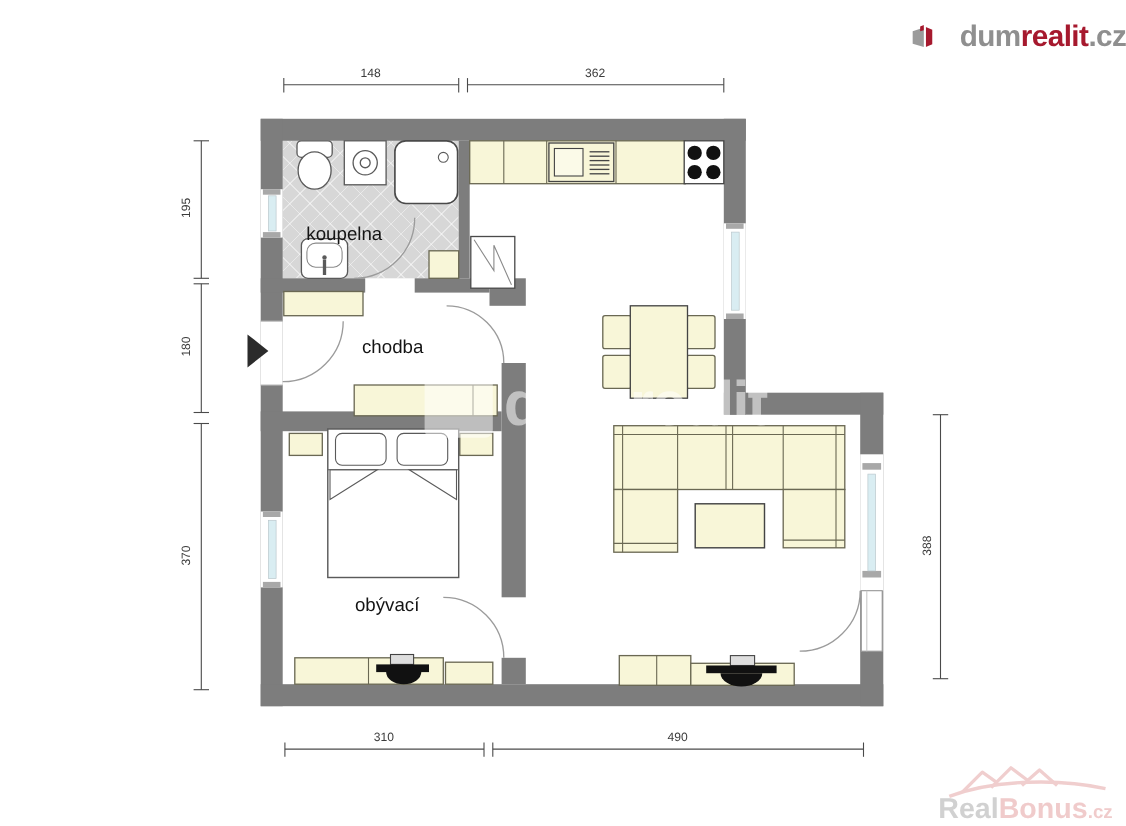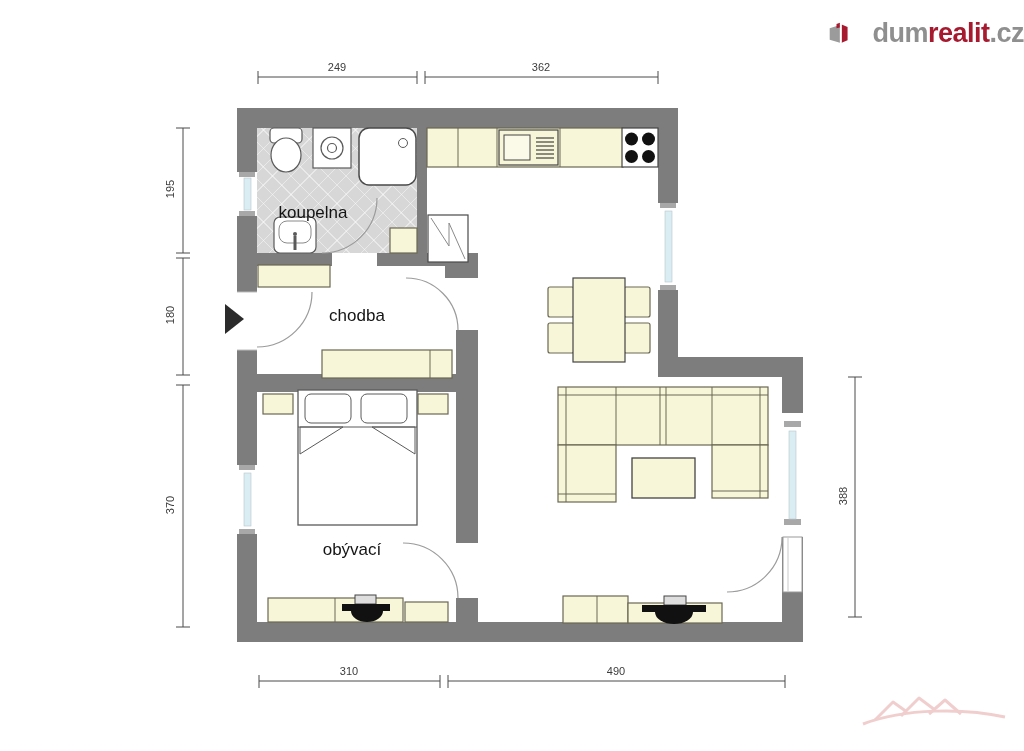--- a/index.html
+++ b/index.html
@@ -230,44 +230,49 @@
       <line x1="855" y1="377" x2="855" y2="617"></line>
         <line x1="848" y1="377" x2="862" y2="377"></line>
         <line x1="848" y1="617" x2="862" y2="617"></line>
     </g>
   </svg>
 
   <div class="room-label" style="left:253px;top:201px;width:120px">koupelna</div>
   <div class="room-label" style="left:297px;top:304px;width:120px">chodba</div>
   <div class="room-label" style="left:292px;top:538px;width:120px">obývací</div>
 
-  <div class="dim-label" style="left:317px;top:61px">249</div>
+  <div class="dim-label" style="left:317px;top:61px">148</div>
   <div class="dim-label" style="left:521px;top:61px">362</div>
   <div class="dim-label" style="left:329px;top:665px">310</div>
   <div class="dim-label" style="left:596px;top:665px">490</div>
   <div class="dim-label vert" style="left:150px;top:183px">195</div>
   <div class="dim-label vert" style="left:150px;top:309px">180</div>
   <div class="dim-label vert" style="left:150px;top:499px">370</div>
   <div class="dim-label vert" style="left:823px;top:490px">388</div>
 
   <div class="logo">
     <svg width="48" height="50" viewBox="0 0 48 50">
       <polygon points="4,14 28,6 28,48 4,41" fill="#9b9b9b"></polygon>
       <polygon points="20,4 28,1 28,12 20,14" fill="#a6192e"></polygon>
       <polygon points="32,5 46,11 46,42 32,48" fill="#a6192e"></polygon>
       <polygon points="28,1 32,2.5 32,48 28,48" fill="#ffffff"></polygon>
     </svg>
     <div class="logo-text"><span class="g1">dum</span><span class="acc">realit</span><span class="g2">.cz</span></div>
   </div>
 
+  <div class="wm-center">
+    <div class="wm-box"></div>
+    <div class="wm-text">dumrealit</div>
+  </div>
 
   <div class="wm-corner">
     <svg width="180" height="60" viewBox="0 0 180 60" style="position:absolute;left:0;top:0">
       <g stroke="#eec6c6" stroke-width="3" fill="none" opacity=".85" stroke-linejoin="round">
         <path d="M30,30 L48,12 L62,22"></path>
         <path d="M56,26 L74,8 L90,20"></path>
         <path d="M84,24 L100,10 L116,24"></path>
         <path d="M18,34 C60,18 120,18 160,27"></path>
       </g>
     </svg>
+    <div class="wm-corner-text"><span class="p1">Real</span><span class="p2">Bonus</span><span class="p3">.cz</span></div>
   </div>
 
 </div>
 
 </body></html>

